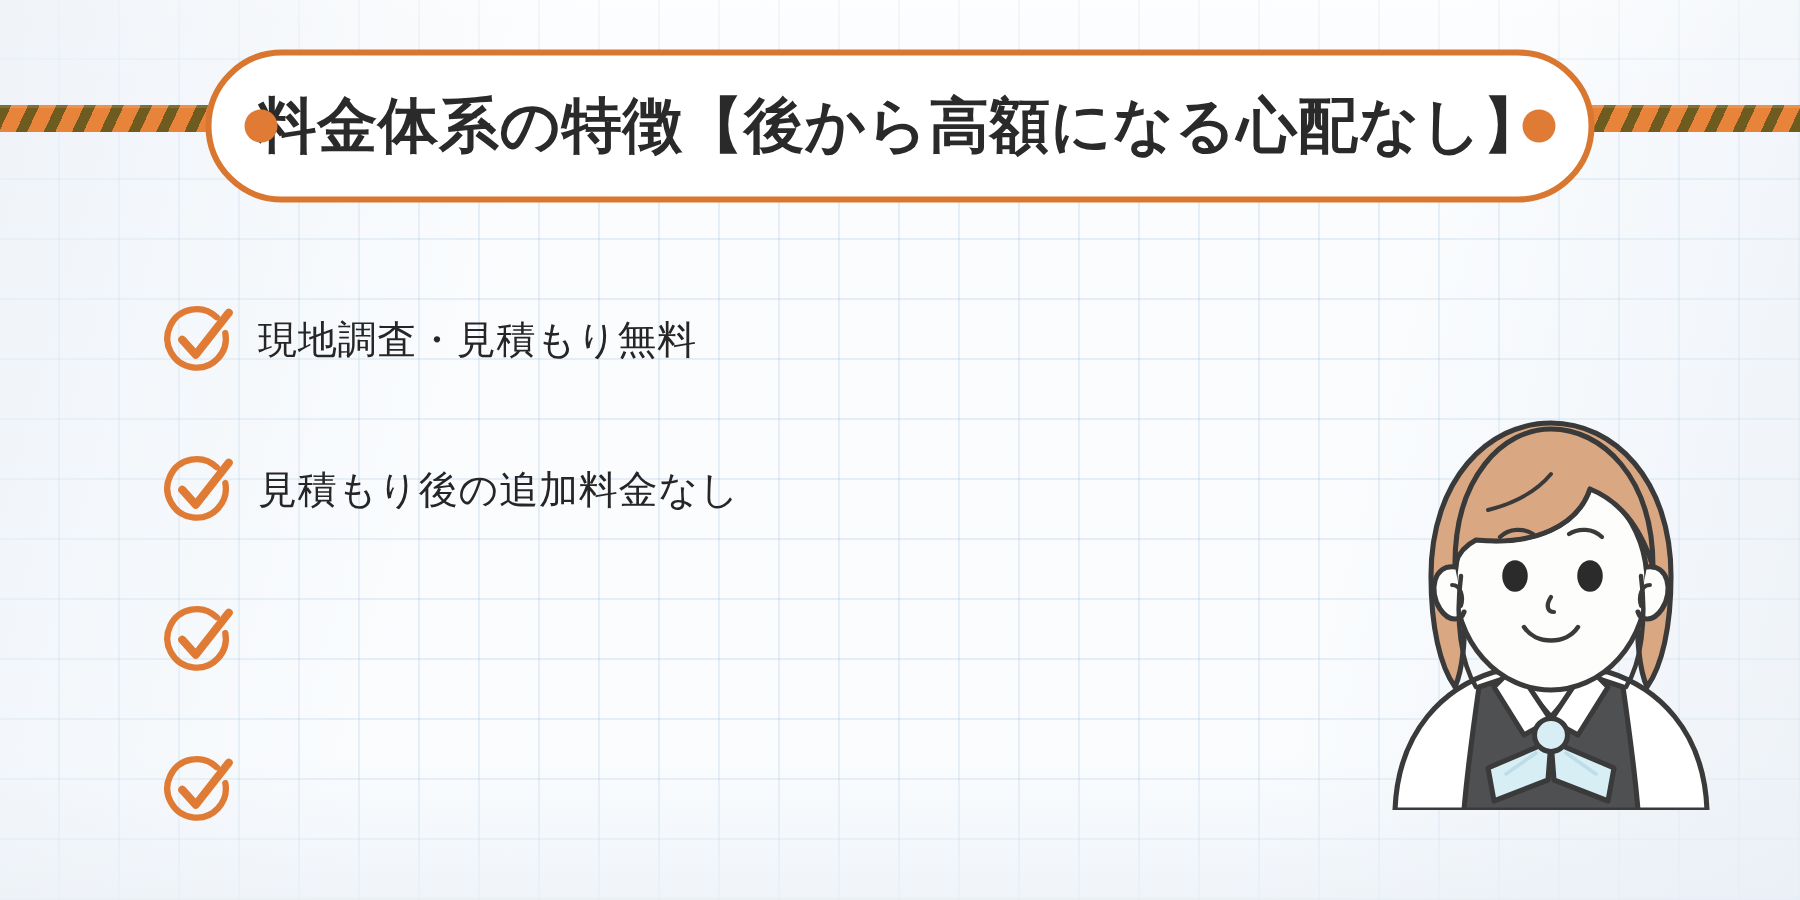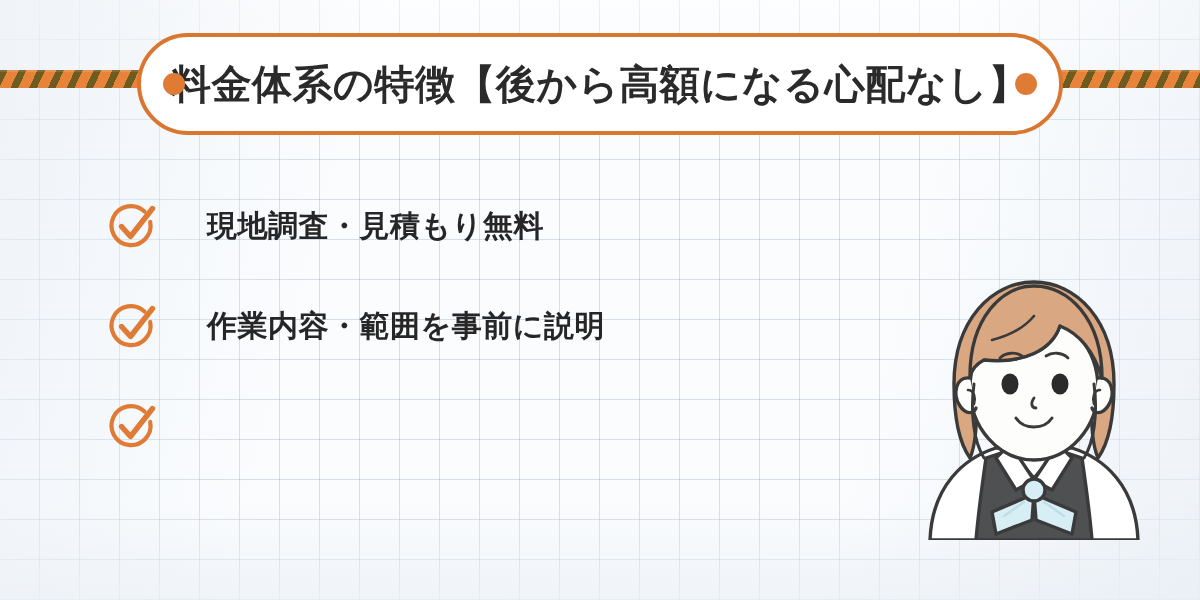--- a/index.html
+++ b/index.html
@@ -120,27 +120,26 @@
     height: 100px;
   }
   .check-icon {
     flex: 0 0 auto;
     width: 52px;
     height: 52px;
     margin-right: 14px;
     display: block;
   }
   .feature-label {
-    font-size: 30px;
-    font-weight: 700;
+    font-size: 26px;
+    font-weight: 400;
     color: #262626;
     line-height: 1;
     letter-spacing: 0.5px;
     white-space: nowrap;
-    margin-left: 35px;
   }
 
   
   #illustration {
     position: absolute;
     left: 912px;
     top: 272px;
     width: 244px;
     height: 268px;
     z-index: 2;
@@ -170,27 +169,33 @@
   <div id="feature-list">
 
     <div class="feature-row">
       <svg class="check-icon" viewBox="0 0 52 52" aria-hidden="true">
         <path d="M38.5 11.5 A19.5 19.5 0 1 0 44.2 22.0" fill="none" stroke="#e07b35" stroke-width="4.2" stroke-linecap="round"></path>
         <path d="M15.5 26.5 L24.5 36.5 L46.5 8.5" fill="none" stroke="#e07b35" stroke-width="5.4" stroke-linecap="round" stroke-linejoin="round"></path>
       </svg>
       <span class="feature-label">現地調査・見積もり無料</span>
     </div>
 
-
-    <div class="feature-row">
-      <svg class="check-icon" viewBox="0 0 52 52" aria-hidden="true">
-        <path d="M38.5 11.5 A19.5 19.5 0 1 0 44.2 22.0" fill="none" stroke="#e07b35" stroke-width="4.2" stroke-linecap="round"></path>
-        <path d="M15.5 26.5 L24.5 36.5 L46.5 8.5" fill="none" stroke="#e07b35" stroke-width="5.4" stroke-linecap="round" stroke-linejoin="round"></path>
-      </svg>
-      <span class="feature-label">作業内容・範囲を事前に説明</span>
+    <div class="feature-row">
+      <svg class="check-icon" viewBox="0 0 52 52" aria-hidden="true">
+        <path d="M38.5 11.5 A19.5 19.5 0 1 0 44.2 22.0" fill="none" stroke="#e07b35" stroke-width="4.2" stroke-linecap="round"></path>
+        <path d="M15.5 26.5 L24.5 36.5 L46.5 8.5" fill="none" stroke="#e07b35" stroke-width="5.4" stroke-linecap="round" stroke-linejoin="round"></path>
+      </svg>
+      <span class="feature-label">見積もり後の追加料金なし</span>
+    </div>
+
+    <div class="feature-row">
+      <svg class="check-icon" viewBox="0 0 52 52" aria-hidden="true">
+        <path d="M38.5 11.5 A19.5 19.5 0 1 0 44.2 22.0" fill="none" stroke="#e07b35" stroke-width="4.2" stroke-linecap="round"></path>
+        <path d="M15.5 26.5 L24.5 36.5 L46.5 8.5" fill="none" stroke="#e07b35" stroke-width="5.4" stroke-linecap="round" stroke-linejoin="round"></path>
+      </svg>
     </div>
 
     <div class="feature-row">
       <svg class="check-icon" viewBox="0 0 52 52" aria-hidden="true">
         <path d="M38.5 11.5 A19.5 19.5 0 1 0 44.2 22.0" fill="none" stroke="#e07b35" stroke-width="4.2" stroke-linecap="round"></path>
         <path d="M15.5 26.5 L24.5 36.5 L46.5 8.5" fill="none" stroke="#e07b35" stroke-width="5.4" stroke-linecap="round" stroke-linejoin="round"></path>
       </svg>
     </div>
 
   </div>

